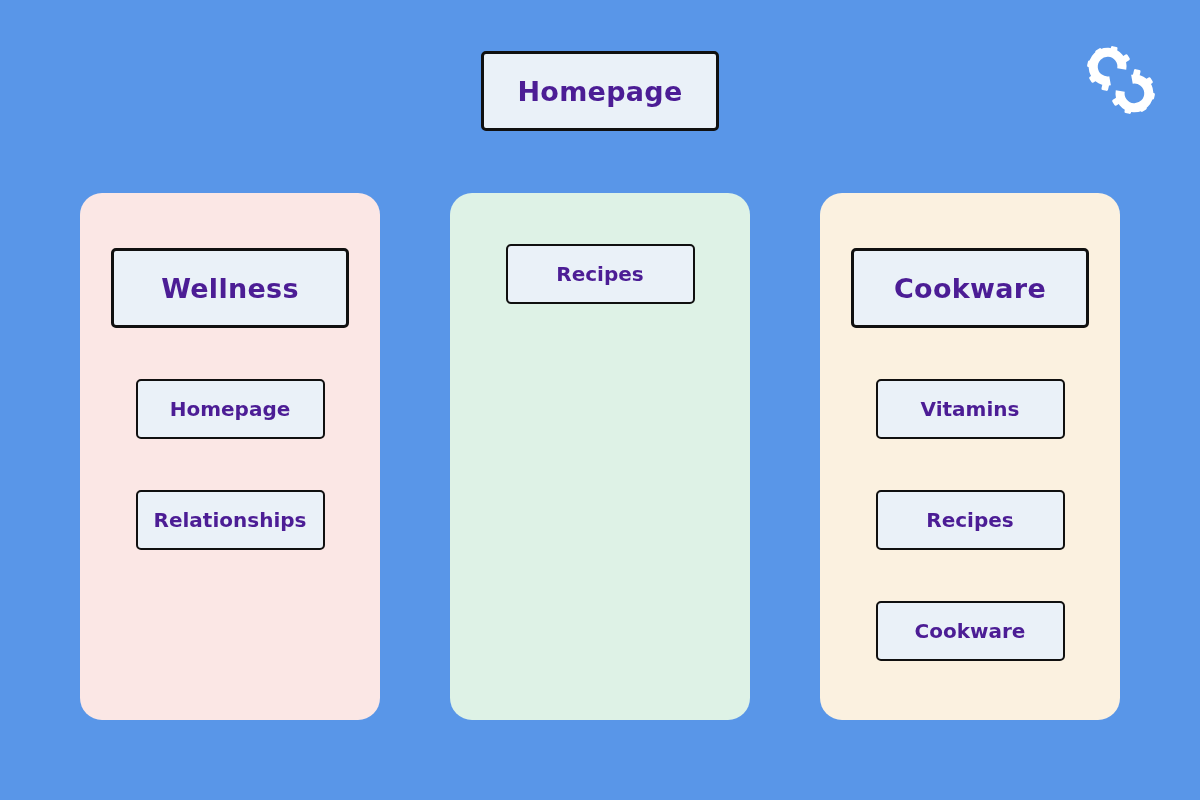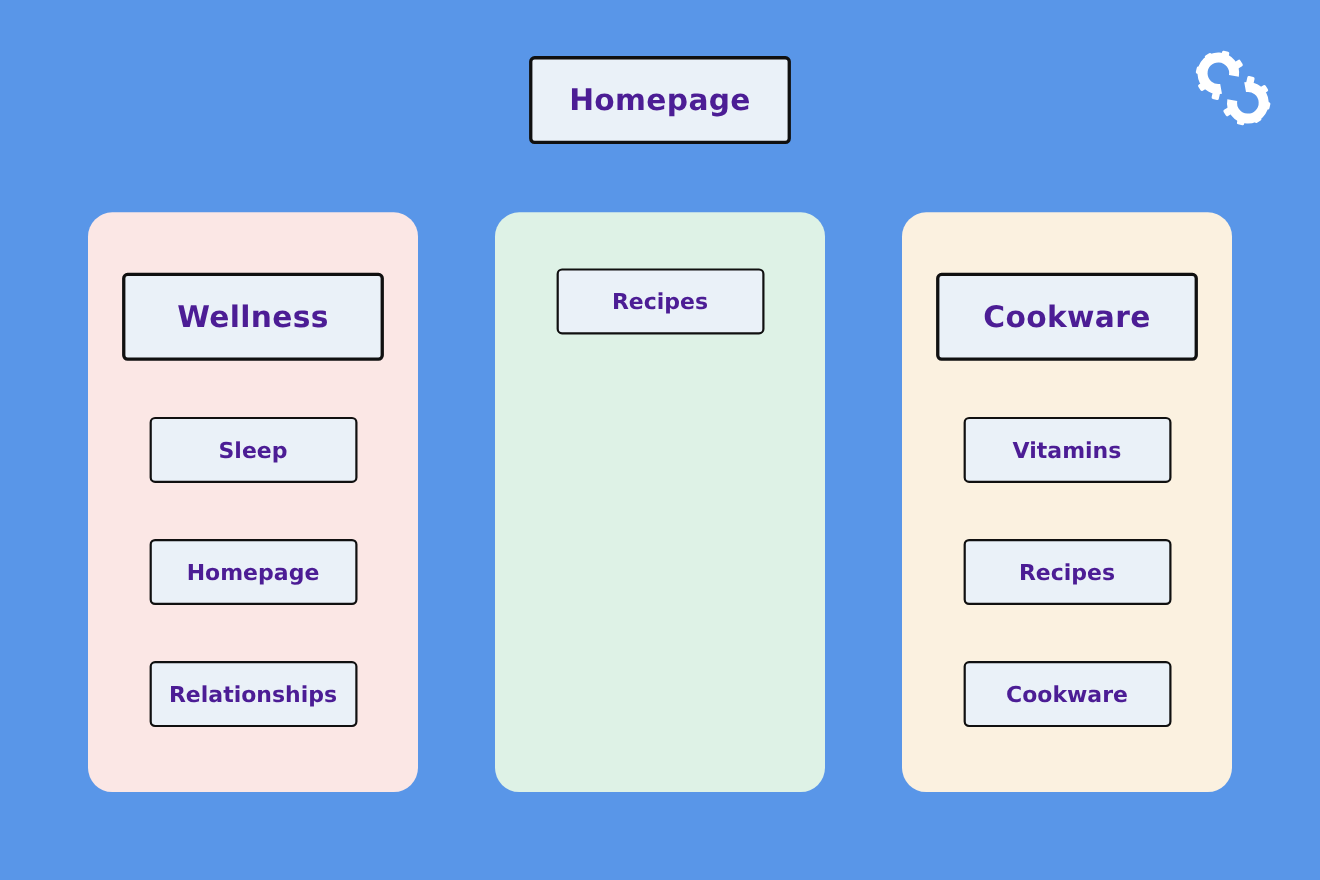--- a/index.html
+++ b/index.html
@@ -83,23 +83,20 @@
   </svg>
 </div>
 
 <div class="columns">
 
   <div class="panel" style="background-color: rgb(251, 231, 229);">
     <div class="node head-box">
       <span>Wellness</span>
     </div>
     <div class="node sub-box">
-      <span>Sleep</span>
-    </div>
-    <div class="node sub-box">
       <span>Homepage</span>
     </div>
     <div class="node sub-box">
       <span>Relationships</span>
     </div>
   </div>
 
   <div class="panel" style="background-color: rgb(222, 242, 230);">
     <div class="node sub-box">
       <span>Recipes</span>

